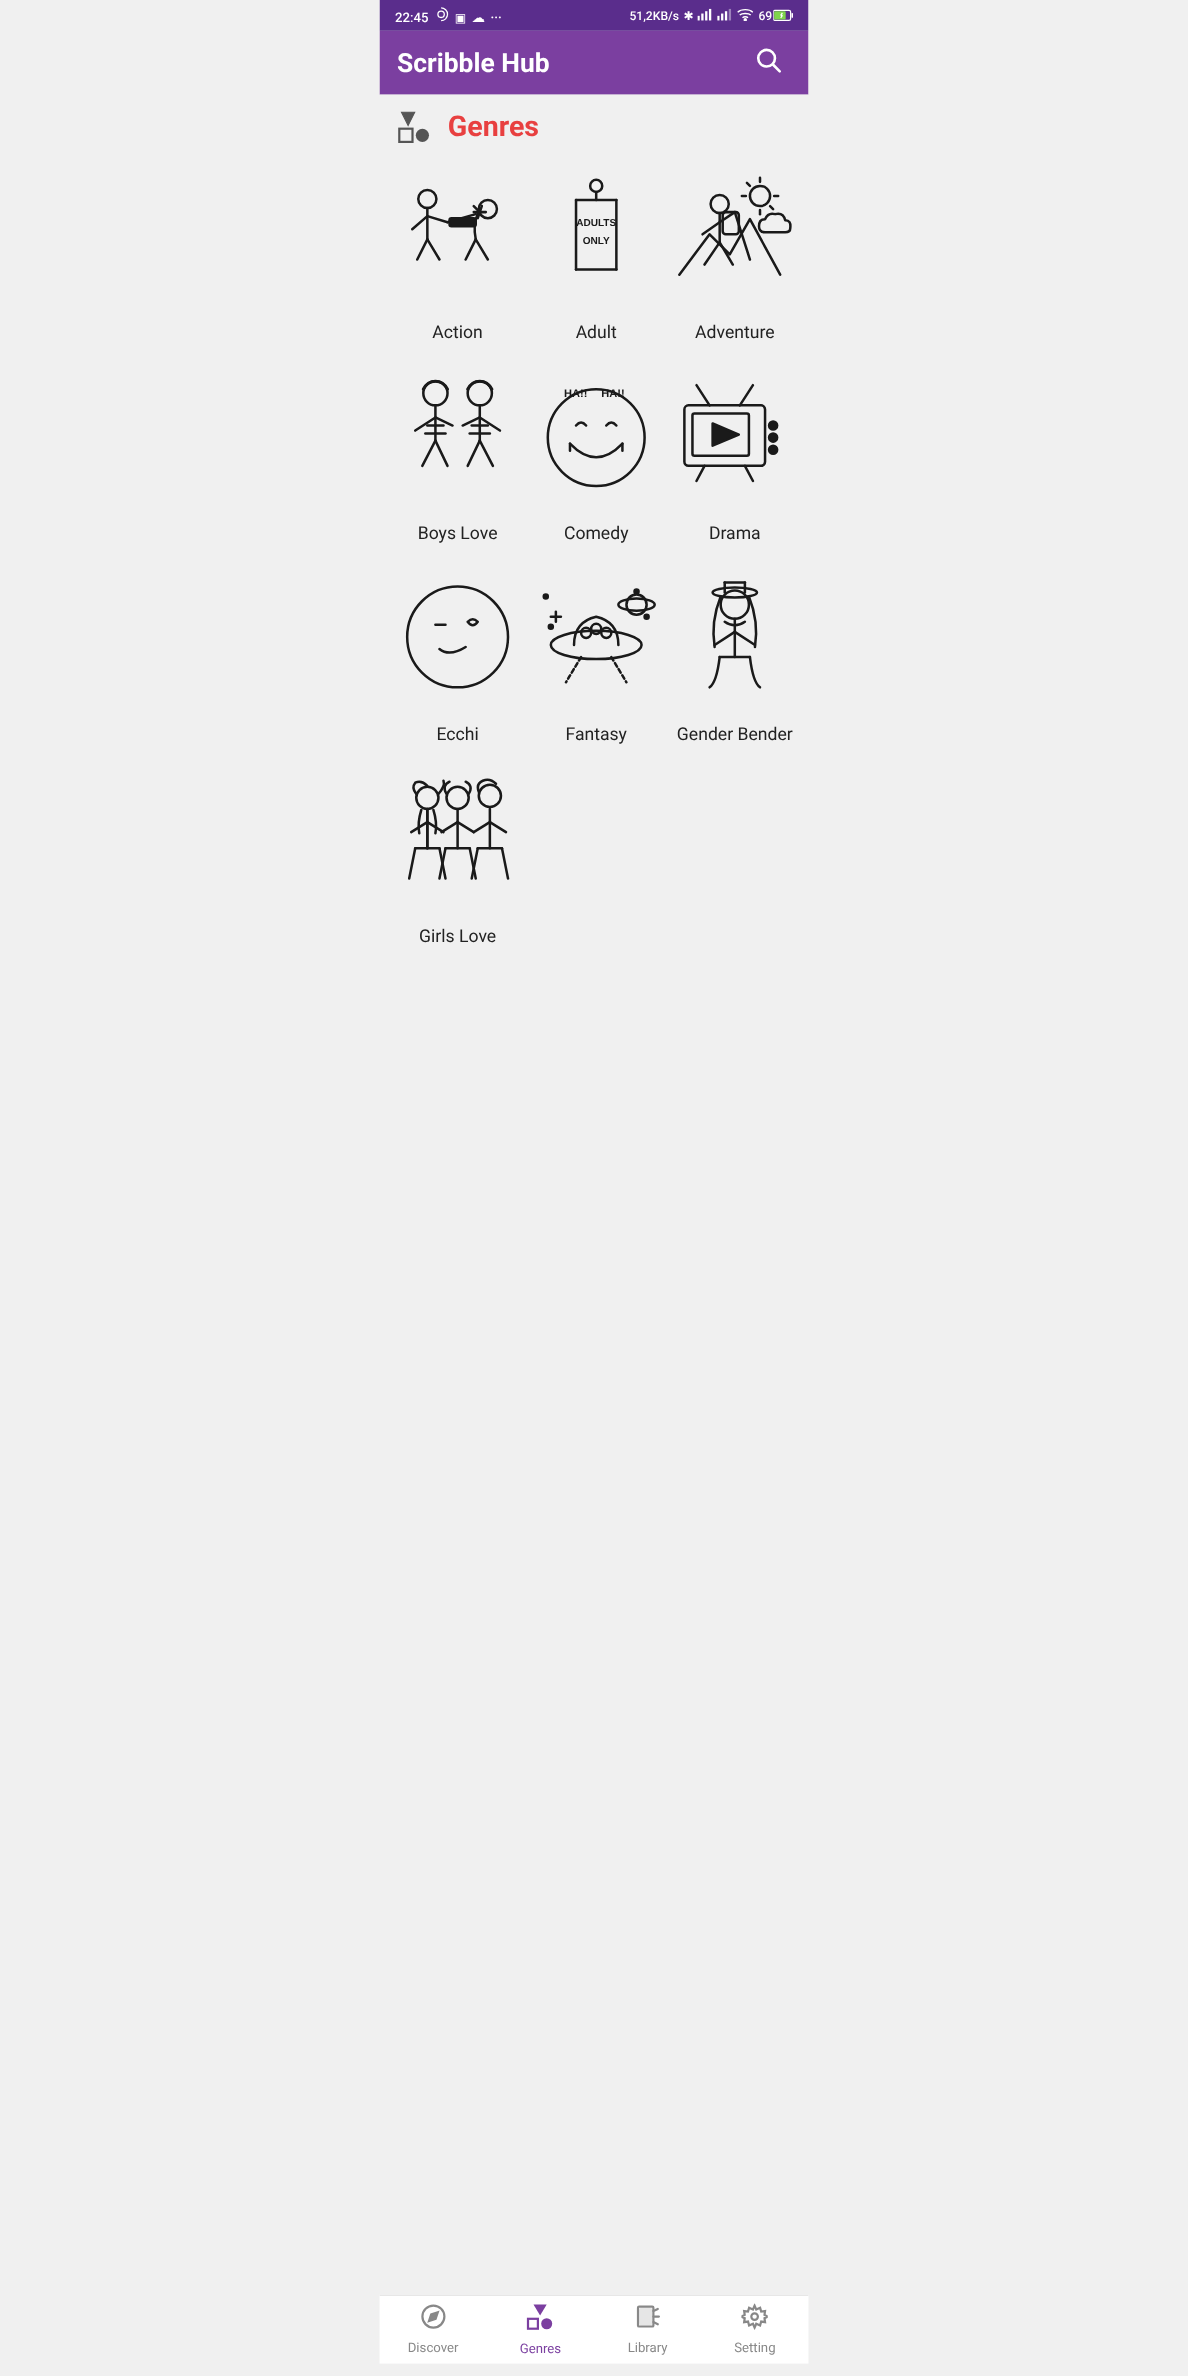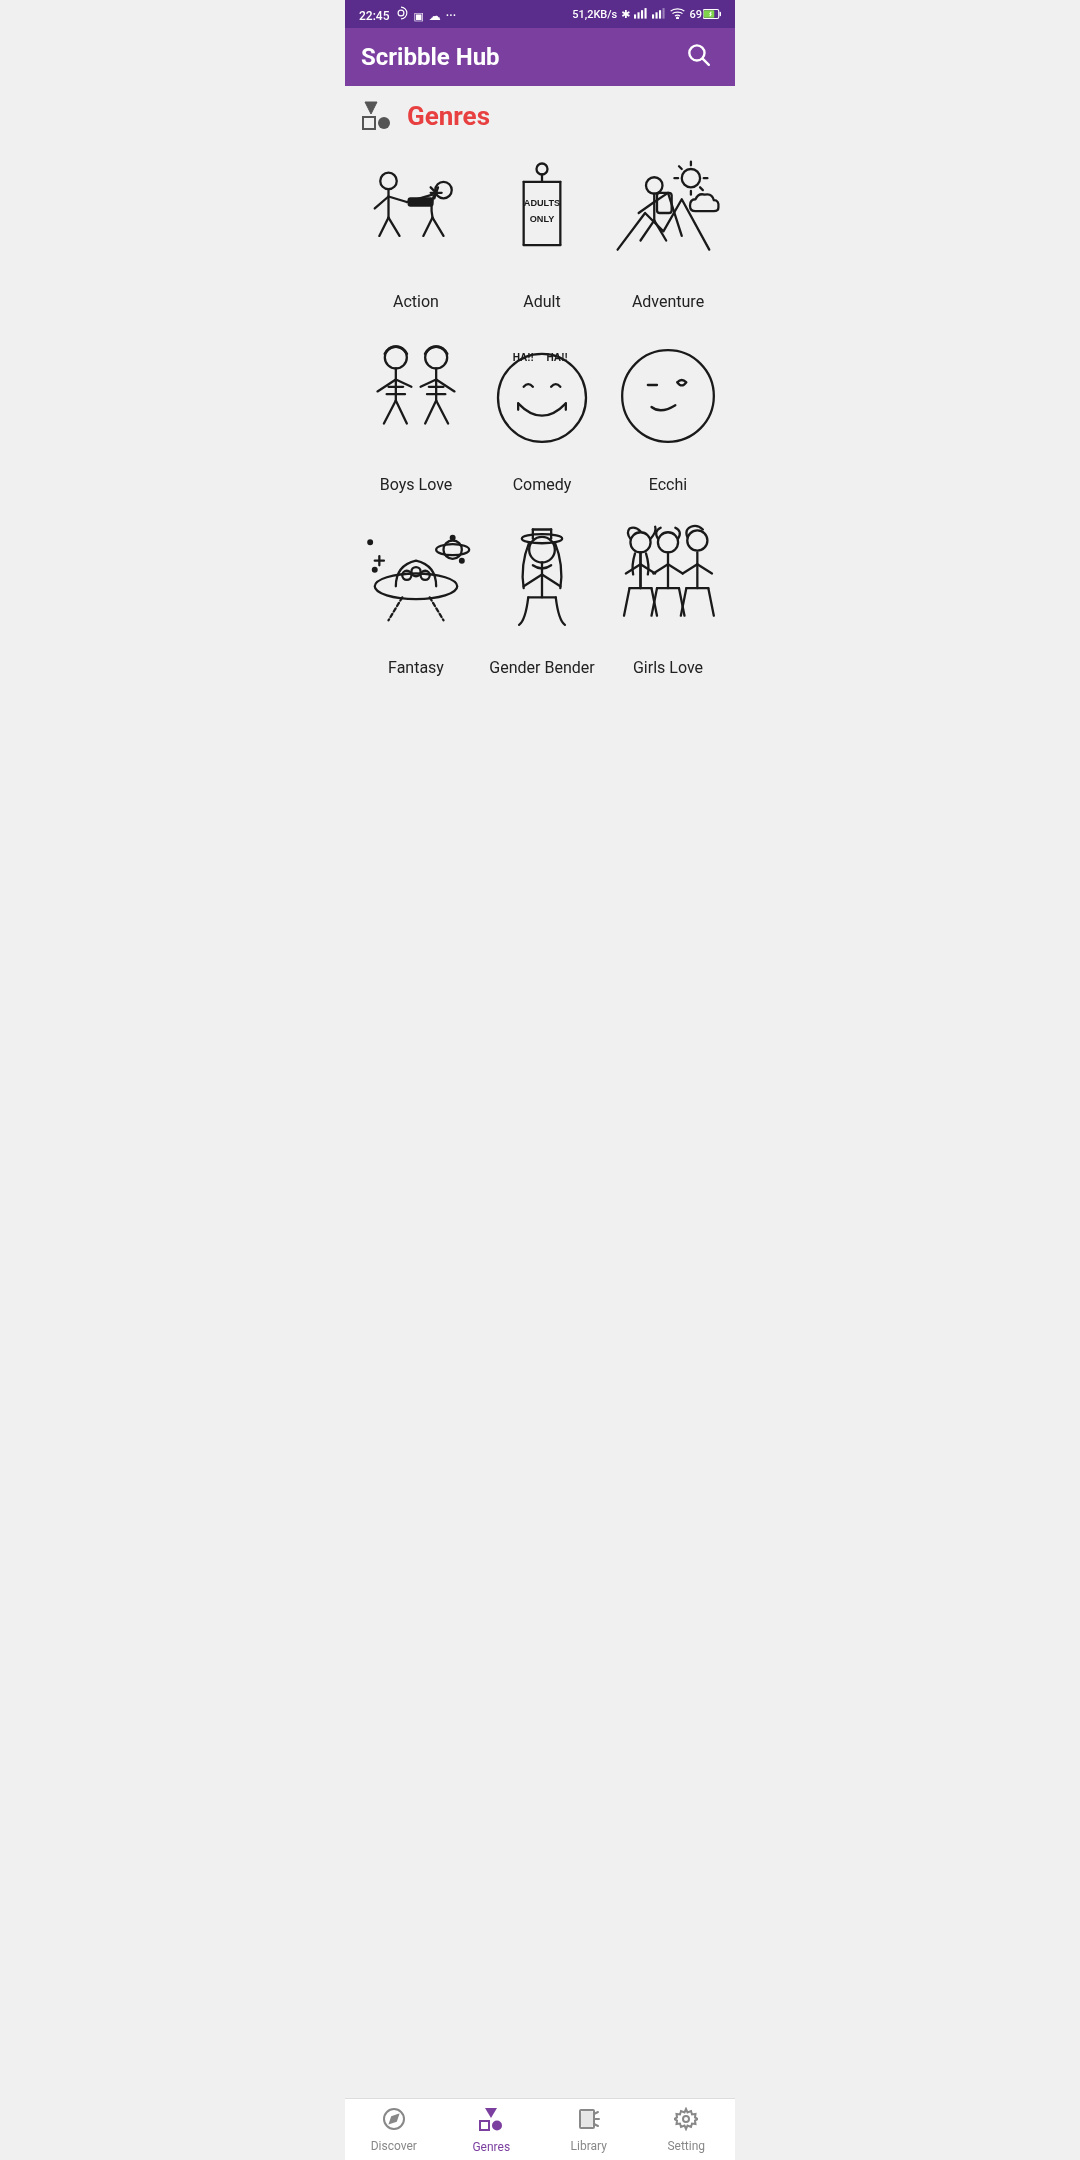--- a/index.html
+++ b/index.html
@@ -101,21 +101,21 @@
     .genre-label {
       font-size: 16px;
       color: #222;
       margin-top: 24px;
       text-align: center;
     }
 
     
     .bottom-nav {
       position: fixed;
-      bottom: 0;
+      bottom: 12px;
       width: 390px;
       background: white;
       display: flex;
       justify-content: space-around;
       align-items: center;
       border-top: 1px solid #ddd;
       height: 62px;
       z-index: 10;
     }
     .nav-item {
@@ -349,20 +349,44 @@
           <line x1="86" y1="68" x2="86" y2="75"></line>
 
           <text x="28" y="22" font-size="11" font-weight="bold" fill="#1a1a1a" stroke="none" font-family="Arial">HA!!</text>
           <text x="65" y="22" font-size="11" font-weight="bold" fill="#1a1a1a" stroke="none" font-family="Arial">HA!!</text>
 
         </svg>
       </div>
       <span class="genre-label">Comedy</span>
     </div>
 
+    <div class="genre-item">
+      <div class="genre-img">
+        <svg viewBox="0 0 120 120" fill="none" stroke="#1a1a1a" stroke-width="2.5" stroke-linecap="round" stroke-linejoin="round">
+
+          <rect x="10" y="30" width="80" height="60" rx="4"></rect>
+
+          <rect x="18" y="38" width="56" height="42" rx="2"></rect>
+
+          <line x1="30" y1="90" x2="22" y2="105"></line>
+          <line x1="70" y1="90" x2="78" y2="105"></line>
+
+          <line x1="35" y1="30" x2="22" y2="10"></line>
+
+          <line x1="65" y1="30" x2="78" y2="10"></line>
+
+          <polygon points="38,48 38,70 64,59" fill="#1a1a1a"></polygon>
+
+          <circle cx="98" cy="50" r="4" fill="#1a1a1a"></circle>
+          <circle cx="98" cy="62" r="4" fill="#1a1a1a"></circle>
+          <circle cx="98" cy="74" r="4" fill="#1a1a1a"></circle>
+        </svg>
+      </div>
+      <span class="genre-label">Drama</span>
+    </div>
 
     <div class="genre-item">
       <div class="genre-img">
         <svg viewBox="0 0 120 120" fill="none" stroke="#1a1a1a" stroke-width="2.5" stroke-linecap="round" stroke-linejoin="round">
 
           <circle cx="60" cy="60" r="50"></circle>
 
           <line x1="38" y1="48" x2="48" y2="48"></line>
 
           <path d="M70 45 Q75 40 80 45 Q75 52 70 45"></path>

